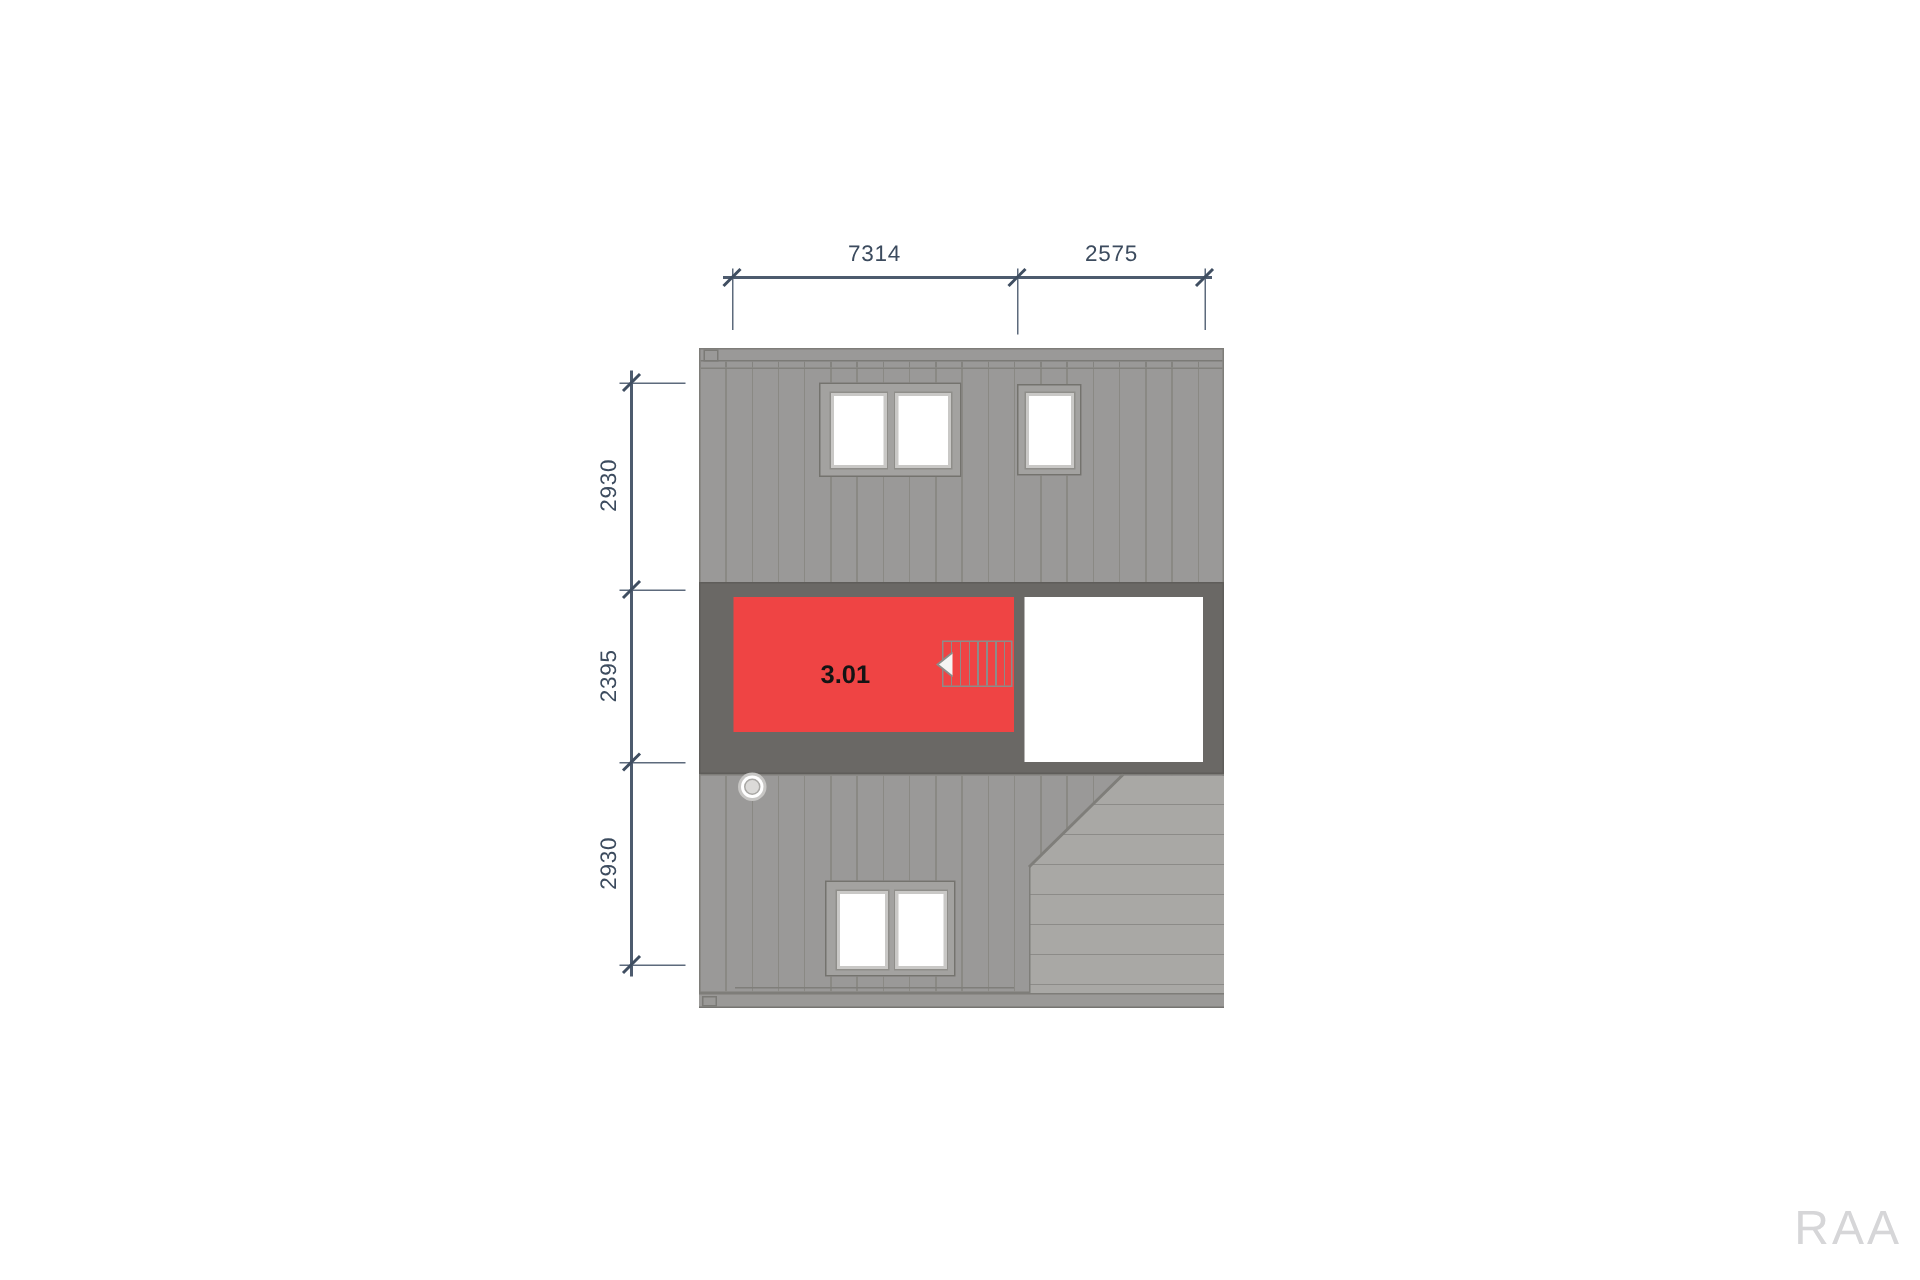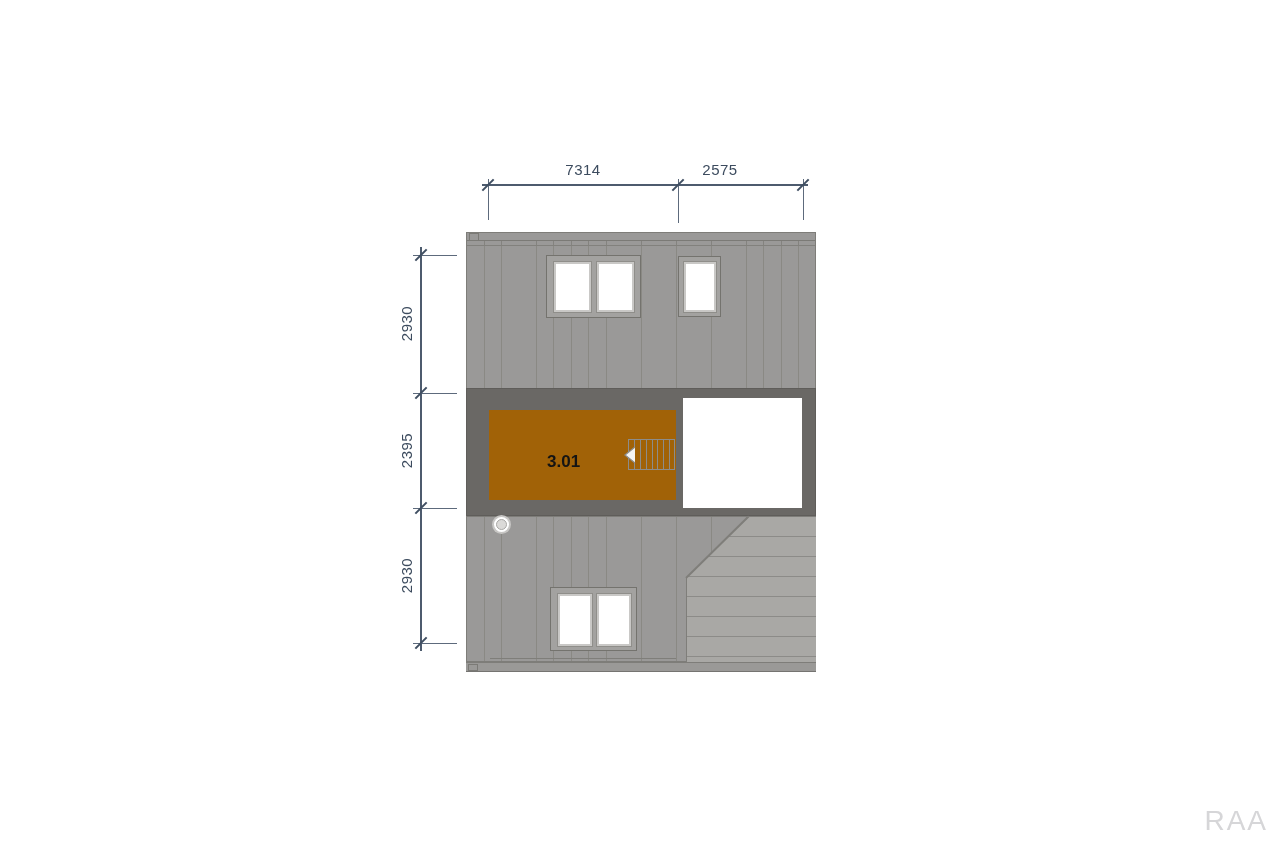--- a/index.html
+++ b/index.html
@@ -38,30 +38,30 @@
     background-image:repeating-linear-gradient(to bottom, transparent 0 19px, #8c8b88 19px 20px);}
   .edge-line{position:absolute;background:#7f7e7a;}
 
   .eave{position:absolute;background:#9a9997;border-top:1px solid #7e7d79;border-bottom:1px solid #757471;box-sizing:border-box;}
   .eave-notch{position:absolute;left:2px;top:1px;width:10px;height:7px;border:1px solid #7b7a76;box-sizing:border-box;}
 
   .vent-outer{position:absolute;width:19px;height:19px;border-radius:50%;background:#c7c6c4;}
   .vent-mid{position:absolute;left:2px;top:2px;width:15px;height:15px;border-radius:50%;background:#ffffff;}
   .vent-inner{position:absolute;left:4px;top:4px;width:11px;height:11px;border-radius:50%;background:#dbdad8;border:1px solid #a9a8a5;box-sizing:border-box;}
 
-  .watermark{position:absolute;right:12px;bottom:16px;font-size:28px;letter-spacing:2px;color:#d6d6d8;}
+  .watermark{position:absolute;right:12px;bottom:16px;font-size:32px;letter-spacing:2px;color:#d6d6d8;}
 </style>
 </head>
 <body>
 
 <div id="canvas">
 
   <div>
     <div class="dim-label" style="left:523px;top:161px;">7314</div>
-    <div class="dim-label" style="left:660px;top:161px;">2575</div>
+    <div class="dim-label" style="left:681px;top:161px;">2575</div>
     <div class="dim-line-h" style="left:482px;top:184px;width:326px;"></div>
     <div class="dim-ext-v" style="left:488px;top:179px;height:41px;"></div>
     <div class="dim-ext-v" style="left:678px;top:179px;height:44px;"></div>
     <div class="dim-ext-v" style="left:803px;top:179px;height:41px;"></div>
     <div class="dim-tick" style="left:480px;top:184px;"></div>
     <div class="dim-tick" style="left:670px;top:184px;"></div>
     <div class="dim-tick" style="left:795px;top:184px;"></div>
   </div>
 
   <div>
@@ -91,21 +91,21 @@
         <div class="glass" style="left:7px;top:6px;width:37px;height:50px;"></div>
         <div class="glass" style="left:50px;top:6px;width:37px;height:50px;"></div>
       </div>
 
       <div class="win" style="left:211px;top:23px;width:43px;height:61px;">
         <div class="glass" style="left:5px;top:5px;width:32px;height:50px;"></div>
       </div>
     </div>
 
     <div class="wall-band" style="left:466px;top:388px;width:350px;height:128px;"></div>
-    <div class="room" style="left:489px;top:398px;width:187px;height:90px;background:#a16207;margin-top:12px;">
+    <div class="room" style="left:489px;top:398px;width:187px;height:90px;background:#ef4444;">
       <div class="room-label" style="left:58px;top:42px;">3.01</div>
       <div class="stairs" style="left:139px;top:29px;width:47px;height:31px;"></div>
       <svg class="stair-arrow" style="left:134px;top:36px;" width="14" height="18" viewBox="0 0 14 18">
         <polyline points="12,1 2,9 12,17" fill="#f5f5f4" stroke="#8d8c89" stroke-width="1.3"></polyline>
       </svg>
     </div>
     <div class="room" style="left:683px;top:398px;width:119px;height:110px;background:#ffffff;"></div>
 
     <div class="roof" style="left:466px;top:516px;width:350px;height:146px;">
       <div class="planks-v" style="top:0;"></div>

